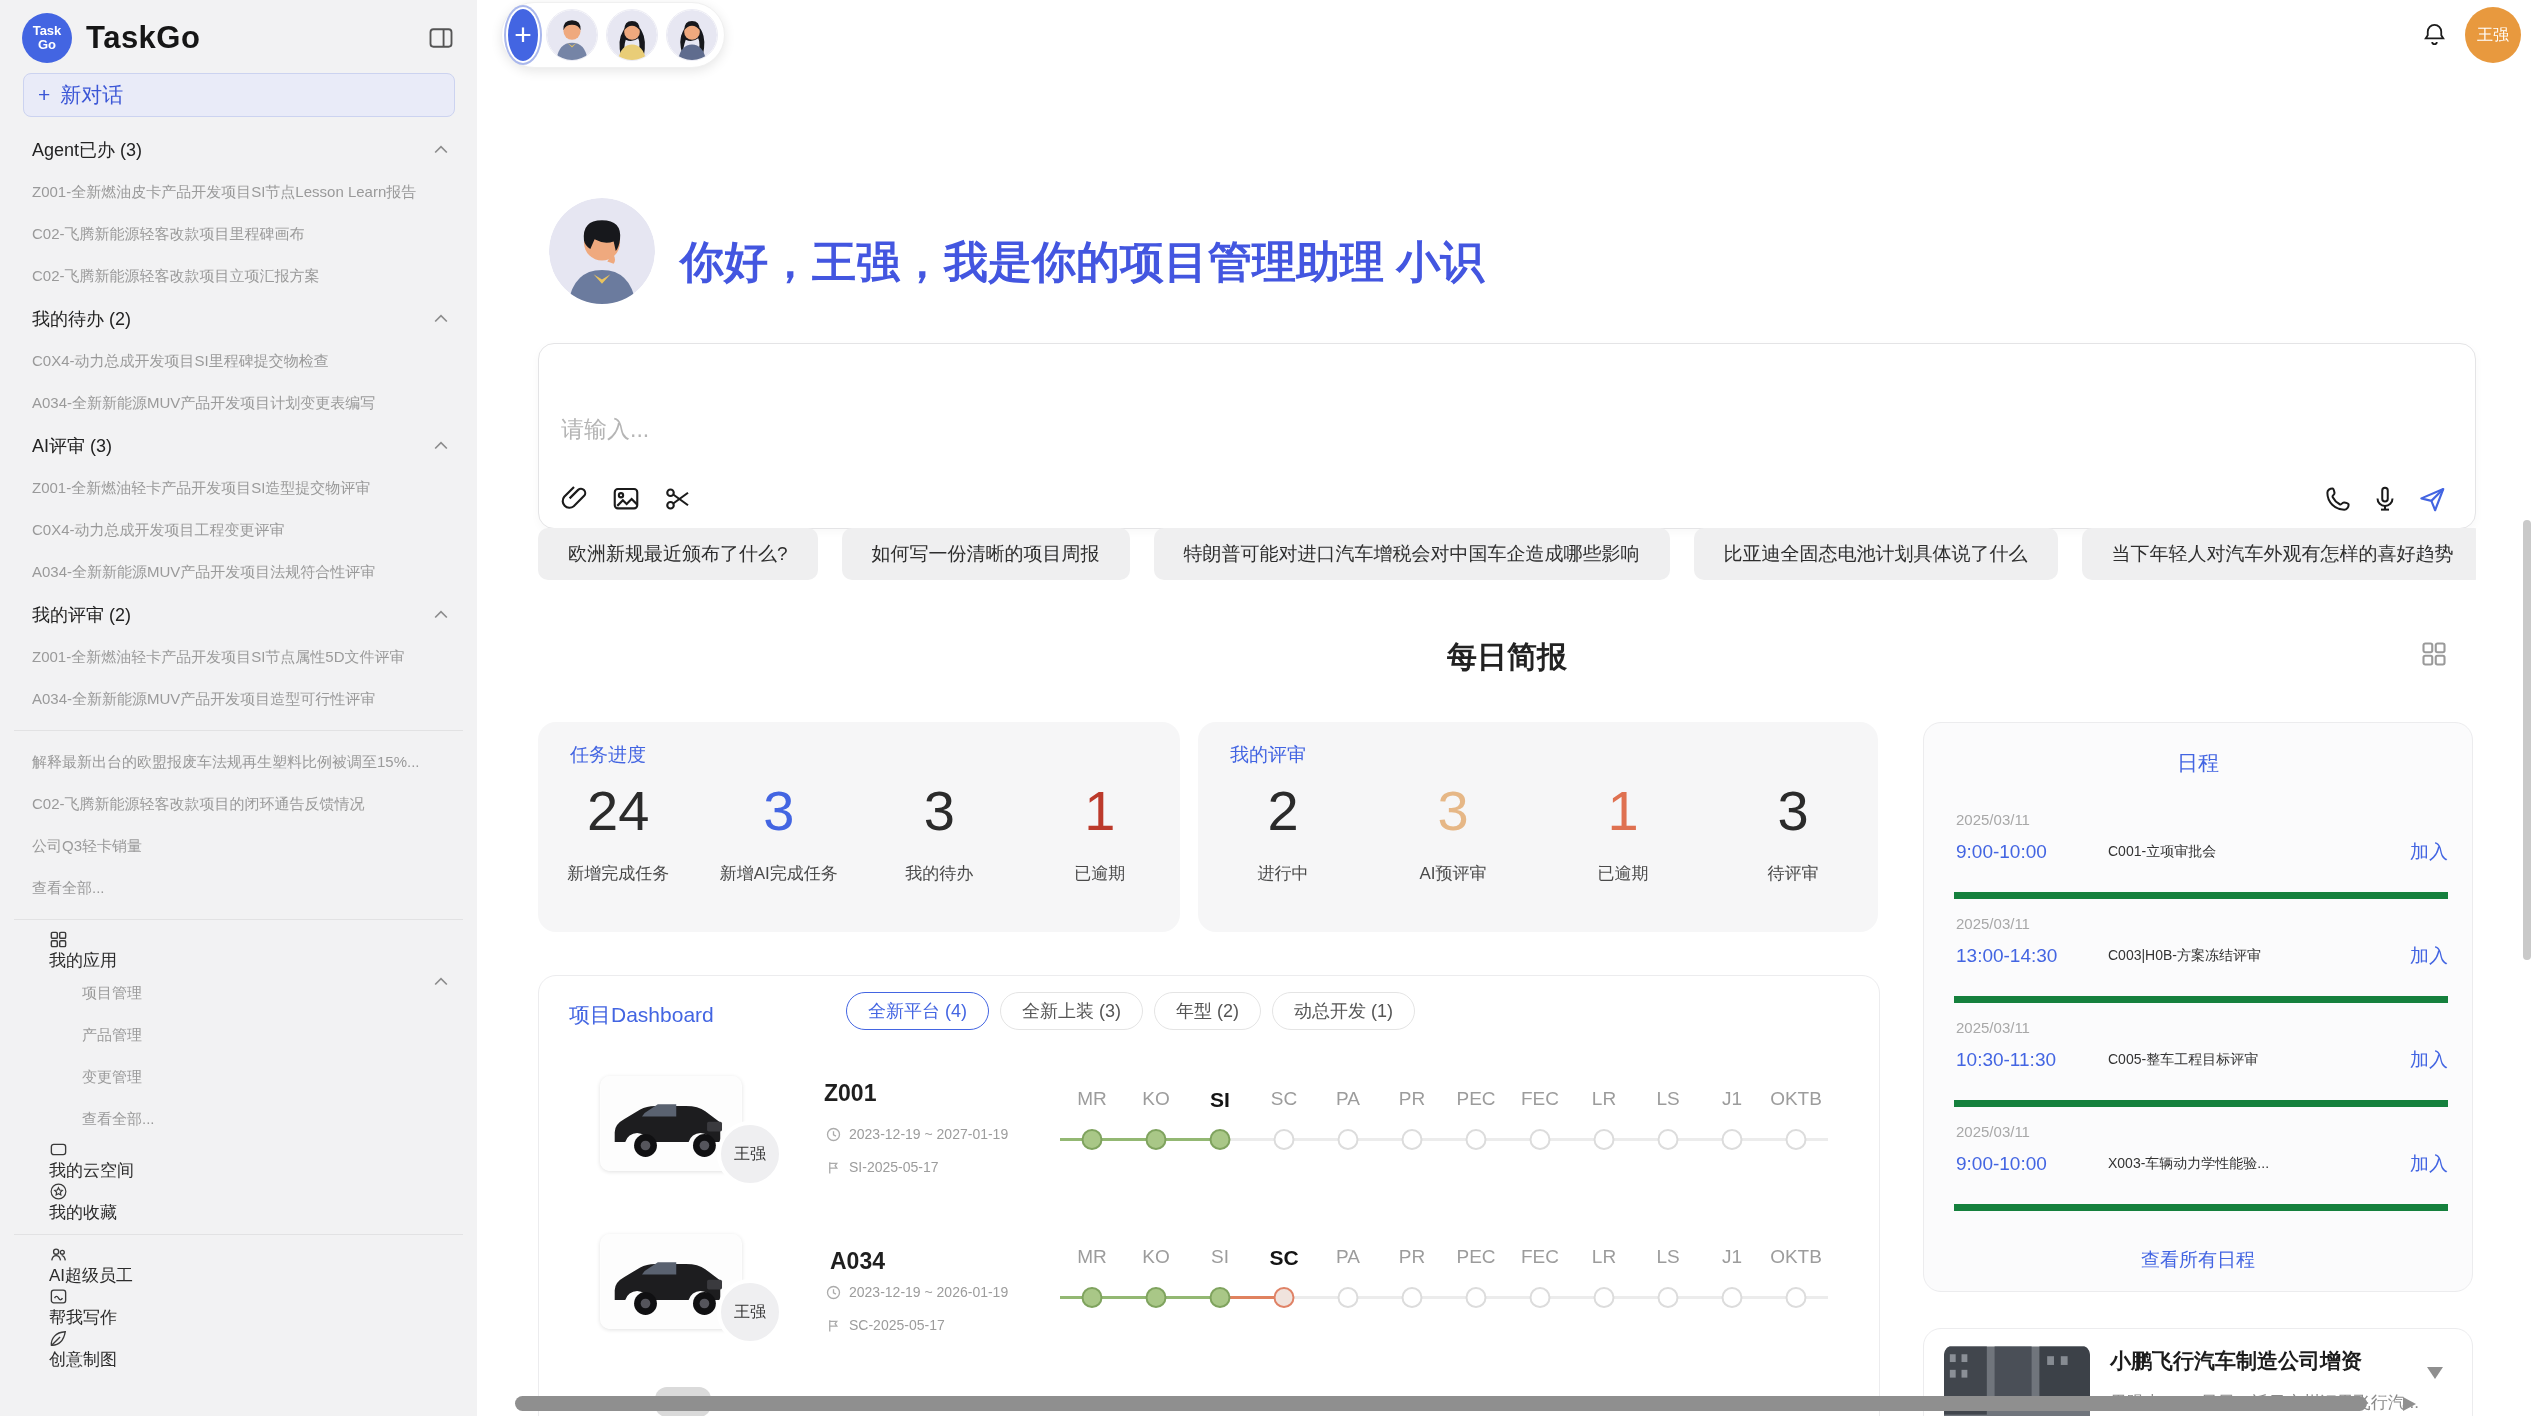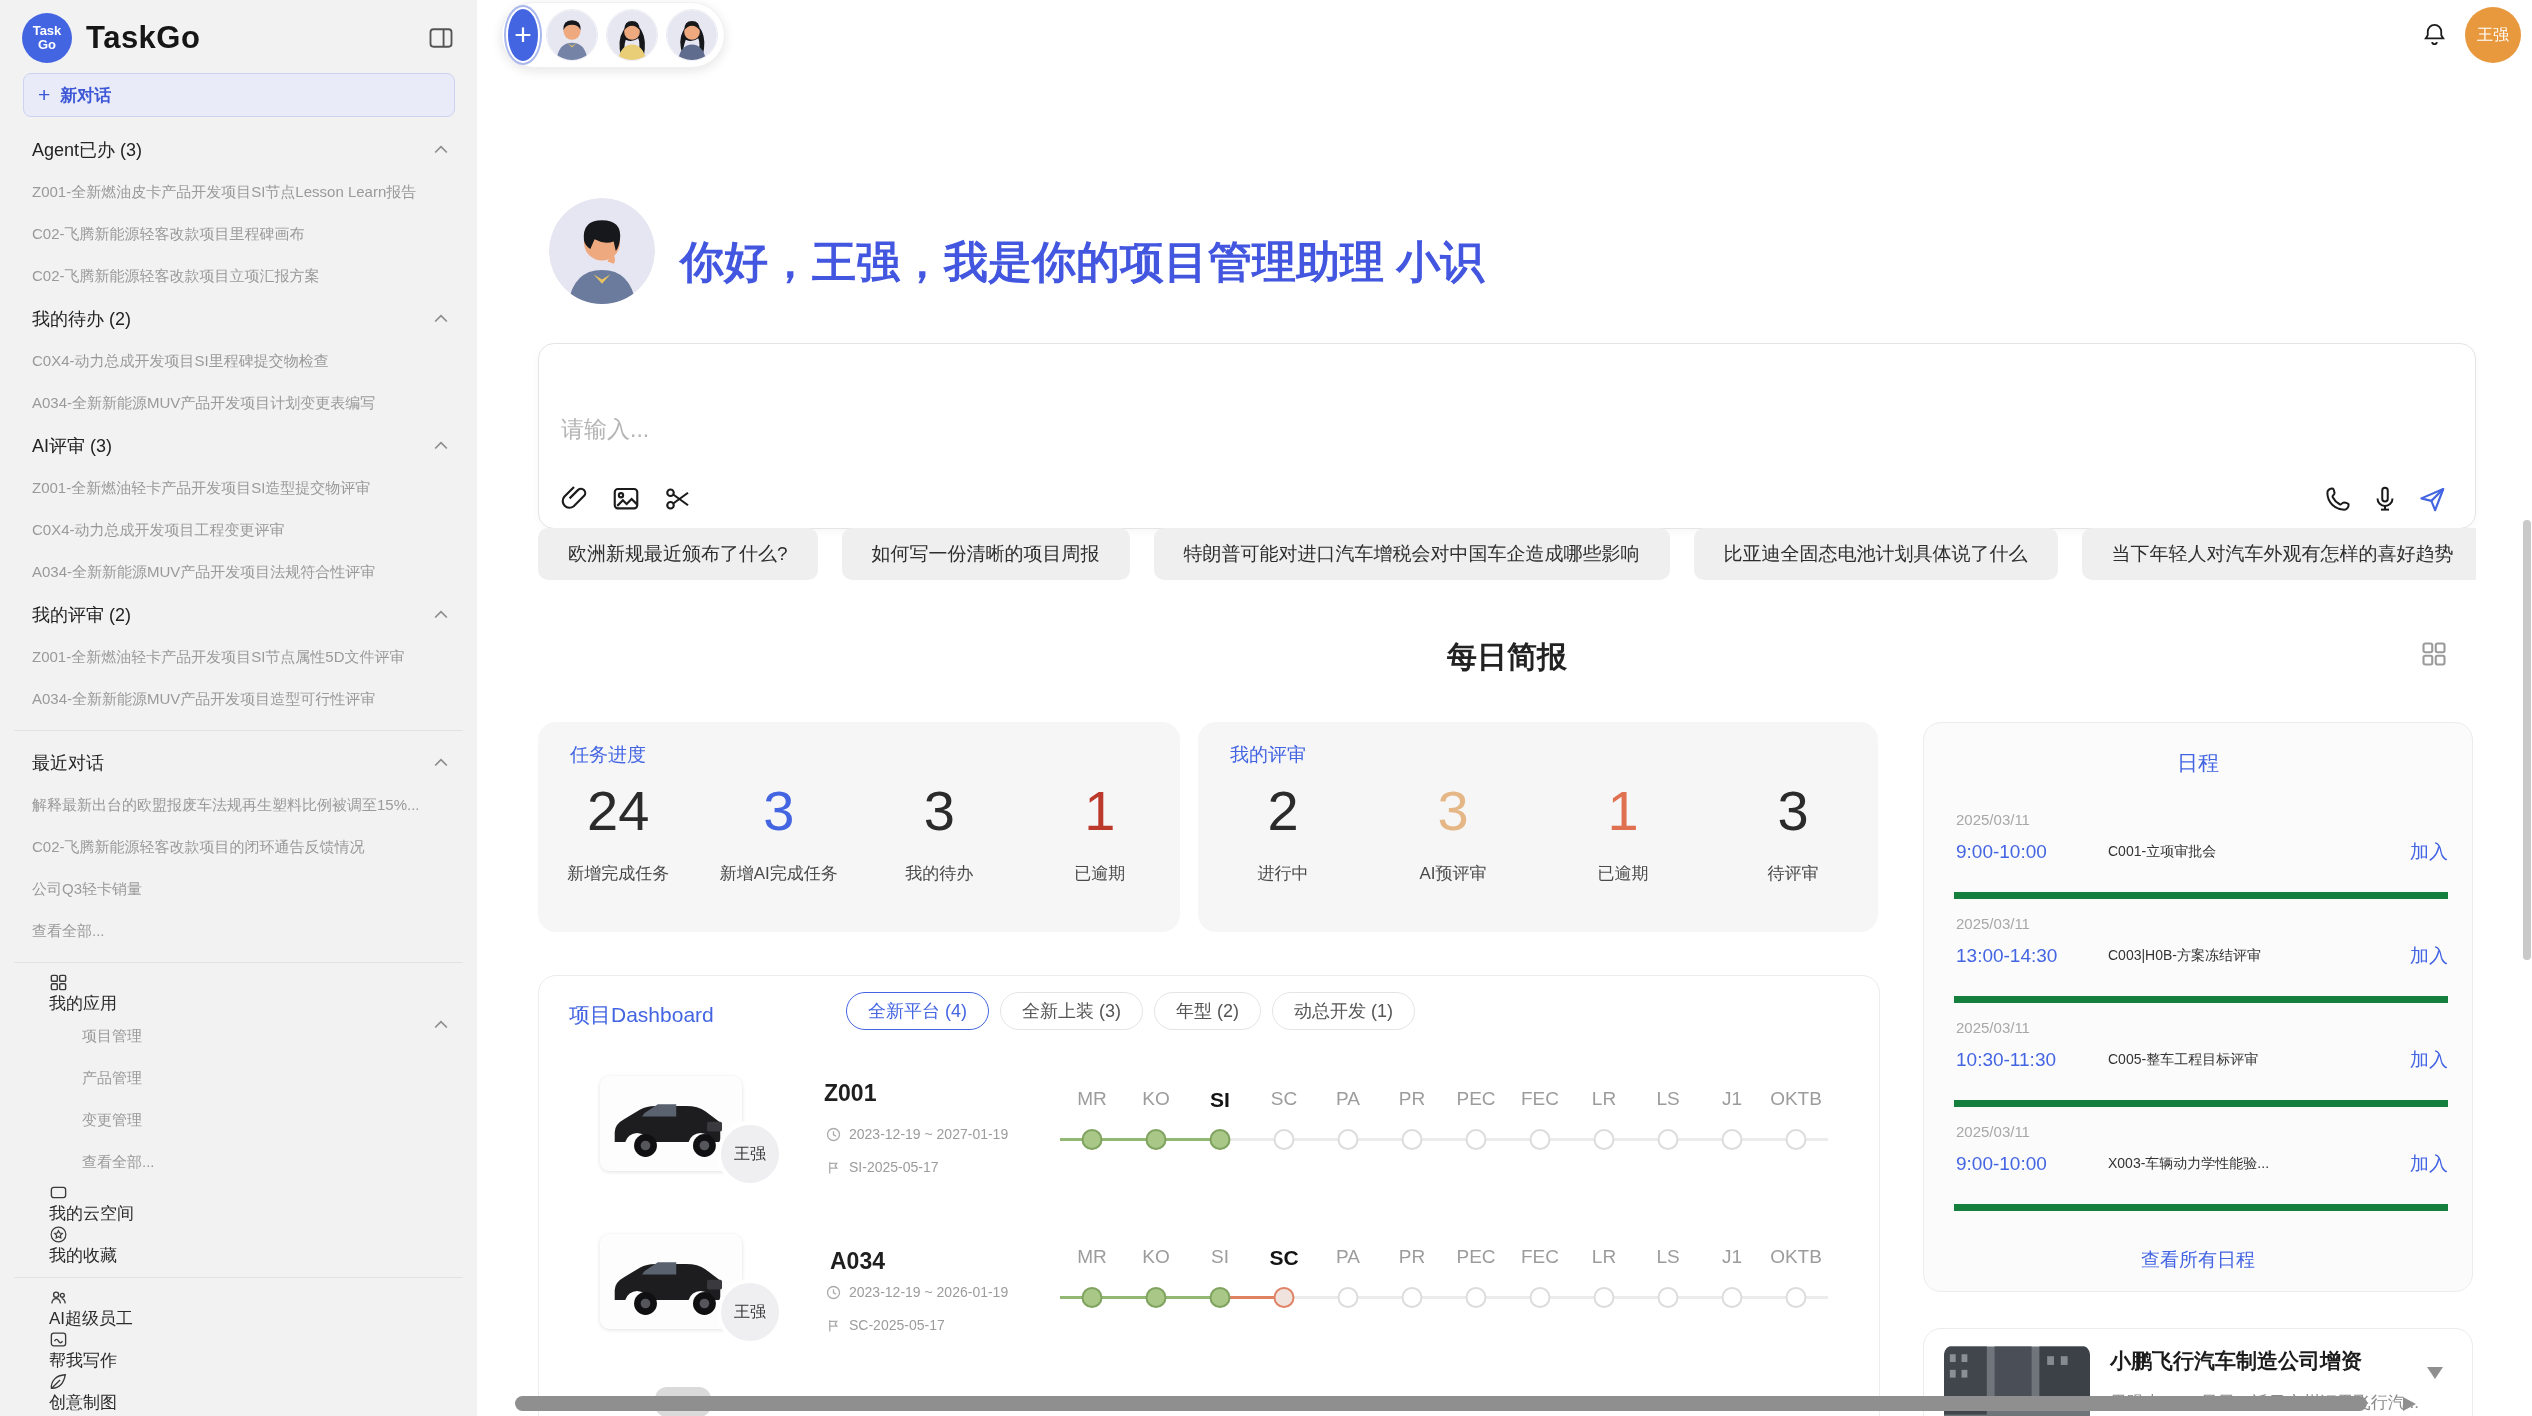--- a/index.html
+++ b/index.html
@@ -10,21 +10,21 @@
   .logo-row { position:absolute; left:22px; top:12px; width:433px; height:52px; display:flex; align-items:center; }
   .logo-badge { width:50px; height:50px; border-radius:50%; background:#4365e2; color:#fff;
     display:flex; flex-direction:column; align-items:center; justify-content:center;
     font-size:13px; font-weight:700; line-height:1.05; }
   .logo-title { margin-left:14px; font-size:31px; font-weight:700; color:#161616; letter-spacing:.5px; }
   .collapse-btn { margin-left:auto; width:28px; height:28px; color:#555; cursor:pointer; }
   .new-chat { position:absolute; left:23px; top:73px; width:432px; height:44px; background:#e9ebf8;
     border:1px solid #ccd3f0; border-radius:8px; display:flex; align-items:center; padding-left:14px;
     color:#3b56d6; cursor:pointer; }
   .new-chat .plus { font-size:21px; font-weight:400; margin-right:10px; }
-  .new-chat .lbl { font-size:17px; font-weight:700; }
+  .new-chat .lbl { font-size:21px; font-weight:400; }
   .nav { position:absolute; left:0; top:128px; width:477px; bottom:0; }
   .sec-h { height:43px; display:flex; align-items:center; padding:0 26px 0 32px;
     font-size:18px; color:#232323; font-weight:500; }
   .sec-h .chev { margin-left:auto; }
   .s-item { height:42px; display:flex; align-items:center; padding:0 20px 0 32px; font-size:15px;
     color:#9a9a9a; white-space:nowrap; overflow:hidden; text-overflow:ellipsis; cursor:pointer; }
   .s-item span{ overflow:hidden; text-overflow:ellipsis; }
   .sep { border-top:1px solid #e2e2e3; margin:10px 14px; }
   .icon-row { height:42px; display:flex; align-items:flex-start; padding:0 26px 0 49px; font-size:17px;
     color:#2c2c2c; cursor:pointer;flex-direction:column; }
@@ -209,28 +209,20 @@
           </svg>
         </span>
     </div>
     <div class="s-item">
         <span>Z001-全新燃油轻卡产品开发项目SI节点属性5D文件评审</span>
       </div>
     <div class="s-item">
         <span>A034-全新新能源MUV产品开发项目造型可行性评审</span>
       </div>
     <div class="sep"></div>
-    <div class="sec-h">
-      <span>最近对话</span>
-      <span class="chev">
-          <svg width="20" height="20" viewBox="0 0 24 24" fill="none" stroke="#8c8c8c" stroke-width="2">
-            <polyline points="5 15 12 8 19 15"></polyline>
-          </svg>
-        </span>
-    </div>
     <div class="s-item">
         <span>解释最新出台的欧盟报废车法规再生塑料比例被调至15%...</span>
       </div>
     <div class="s-item">
         <span>C02-飞腾新能源轻客改款项目的闭环通告反馈情况</span>
       </div>
     <div class="s-item">
         <span>公司Q3轻卡销量</span>
       </div>
     <div class="s-item">

